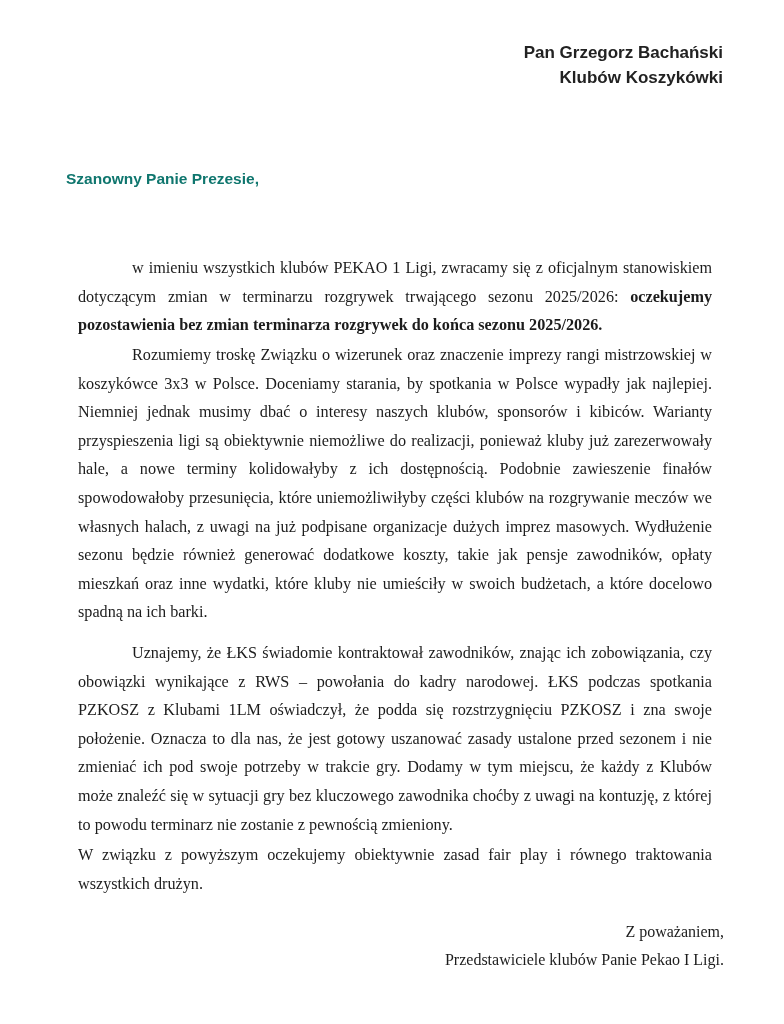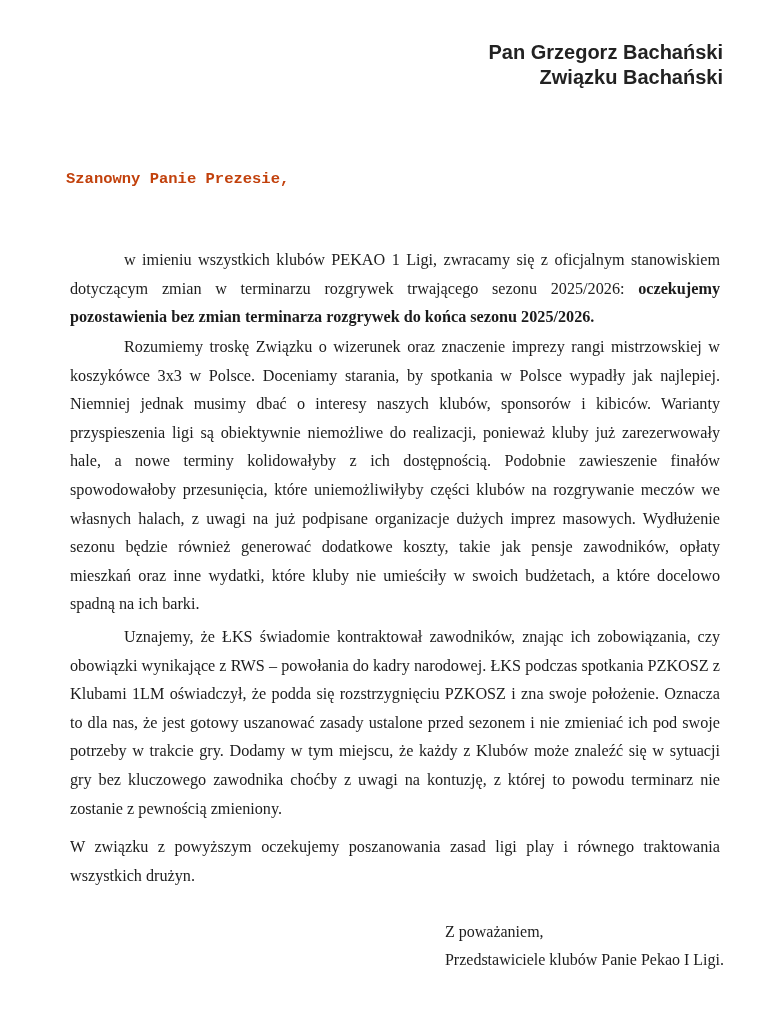--- a/index.html
+++ b/index.html
@@ -20,82 +20,83 @@
       left: 0; top: 0;
       width: 784px; height: 1024px;
     }
     .addressee {
       position: absolute;
       right: 61px;
       top: 40px;
       text-align: right;
       font-family: "Liberation Sans", "DejaVu Sans", sans-serif;
       font-weight: bold;
-      font-size: 20px;
+      font-size: 17px;
       line-height: 25px;
       color: #222;
     }
     .addressee div { white-space: nowrap; }
     .salutation {
       position: absolute;
       left: 66px;
       top: 170px;
-      font-family: Liberation Mono, monospace;
+      font-family: Liberation Sans, sans-serif;
       font-weight: bold;
       font-size: 15.5px;
-      color: #c2410c;
+      color: #0f766e;
     }
     .body-text {
       position: absolute;
       left: 66px;
       width: 658px;
       font-size: 16.2px;
       line-height: 28.6px;
       text-align: justify;
       color: #1c1c1c;
     }
-    .body-text p { margin: 4px; }
+    .body-text p { margin: 12px; }
     .indent { text-indent: 54px; }
     .bold { font-weight: bold; }
     .p1 { top: 242px; }
     .p2 { top: 329px; }
     .p3 { top: 829px; }
     .closing {
       position: absolute;
       right: 60px;
       top: 918px;
+      text-align: right;
       font-size: 16px;
       line-height: 28px;
       color: #1c1c1c;
     }
     .closing div { white-space: nowrap; }
   </style>
 </head>
 <body>
 
 <div class="page">
 
   <div class="addressee">
     <div>Pan Grzegorz Bachański</div>
-    <div>Związku Bachański</div>
+    <div>Klubów Koszykówki</div>
   </div>
 
   <div class="salutation">Szanowny Panie Prezesie,</div>
 
   <div class="body-text p1">
     <p class="indent"><span>w imieniu wszystkich klubów PEKAO 1 Ligi, zwracamy się z oficjalnym stanowiskiem dotyczącym zmian w terminarzu rozgrywek trwającego sezonu 2025/2026: </span><span class="bold">oczekujemy pozostawienia bez zmian terminarza rozgrywek do końca sezonu 2025/2026.</span></p>
   </div>
 
   <div class="body-text p2">
     <p class="indent">Rozumiemy troskę Związku o wizerunek oraz znaczenie imprezy rangi mistrzowskiej w koszykówce 3x3 w Polsce. Doceniamy starania, by spotkania w Polsce wypadły jak najlepiej. Niemniej jednak musimy dbać o interesy naszych klubów, sponsorów i kibiców. Warianty przyspieszenia ligi są obiektywnie niemożliwe do realizacji, ponieważ kluby już zarezerwowały hale, a nowe terminy kolidowałyby z ich dostępnością. Podobnie zawieszenie finałów spowodowałoby przesunięcia, które uniemożliwiłyby części klubów na rozgrywanie meczów we własnych halach, z uwagi na już podpisane organizacje dużych imprez masowych. Wydłużenie sezonu będzie również generować dodatkowe koszty, takie jak pensje zawodników, opłaty mieszkań oraz inne wydatki, które kluby nie umieściły w swoich budżetach, a które docelowo spadną na ich barki.</p>
     <p class="indent">Uznajemy, że ŁKS świadomie kontraktował zawodników, znając ich zobowiązania, czy obowiązki wynikające z RWS – powołania do kadry narodowej. ŁKS podczas spotkania PZKOSZ z Klubami 1LM oświadczył, że podda się rozstrzygnięciu PZKOSZ i zna swoje położenie. Oznacza to dla nas, że jest gotowy uszanować zasady ustalone przed sezonem i nie zmieniać ich pod swoje potrzeby w trakcie gry. Dodamy w tym miejscu, że każdy z Klubów może znaleźć się w sytuacji gry bez kluczowego zawodnika choćby z uwagi na kontuzję, z której to powodu terminarz nie zostanie z pewnością zmieniony.</p>
   </div>
 
   <div class="body-text p3">
-    <p>W związku z powyższym oczekujemy poszanowania zasad ligi play i równego traktowania wszystkich drużyn.</p>
+    <p>W związku z powyższym oczekujemy obiektywnie zasad fair play i równego traktowania wszystkich drużyn.</p>
   </div>
 
   <div class="closing">
     <div>Z poważaniem,</div>
     <div>Przedstawiciele klubów Panie Pekao I Ligi.</div>
   </div>
 
 </div>
 
 </body></html>

